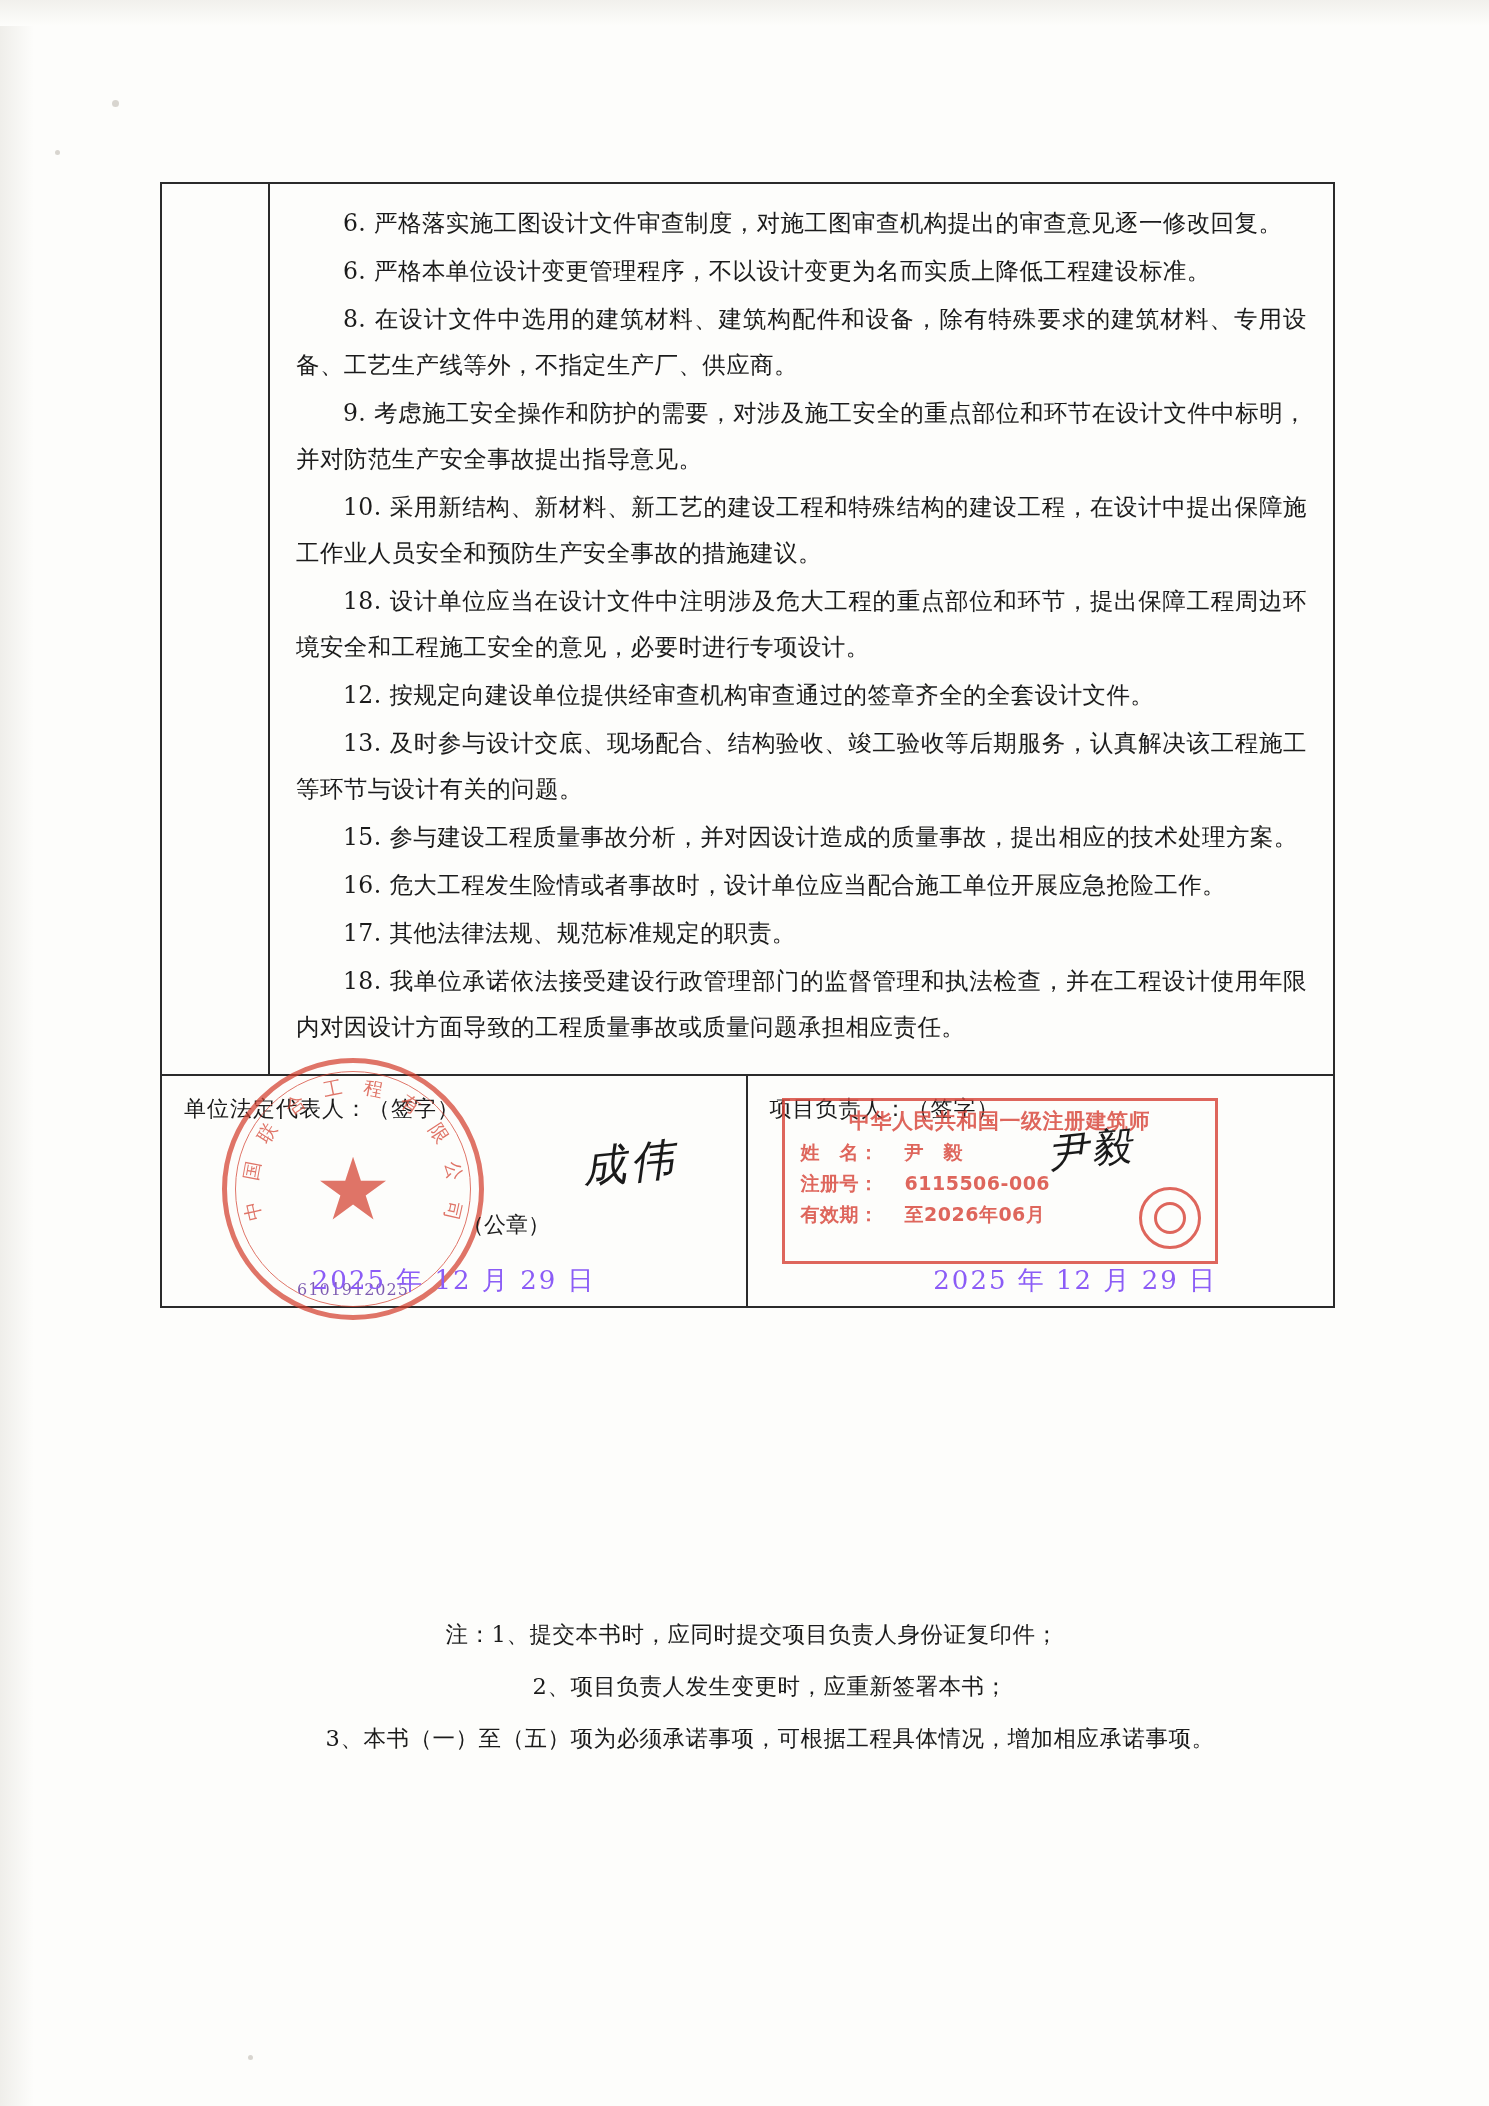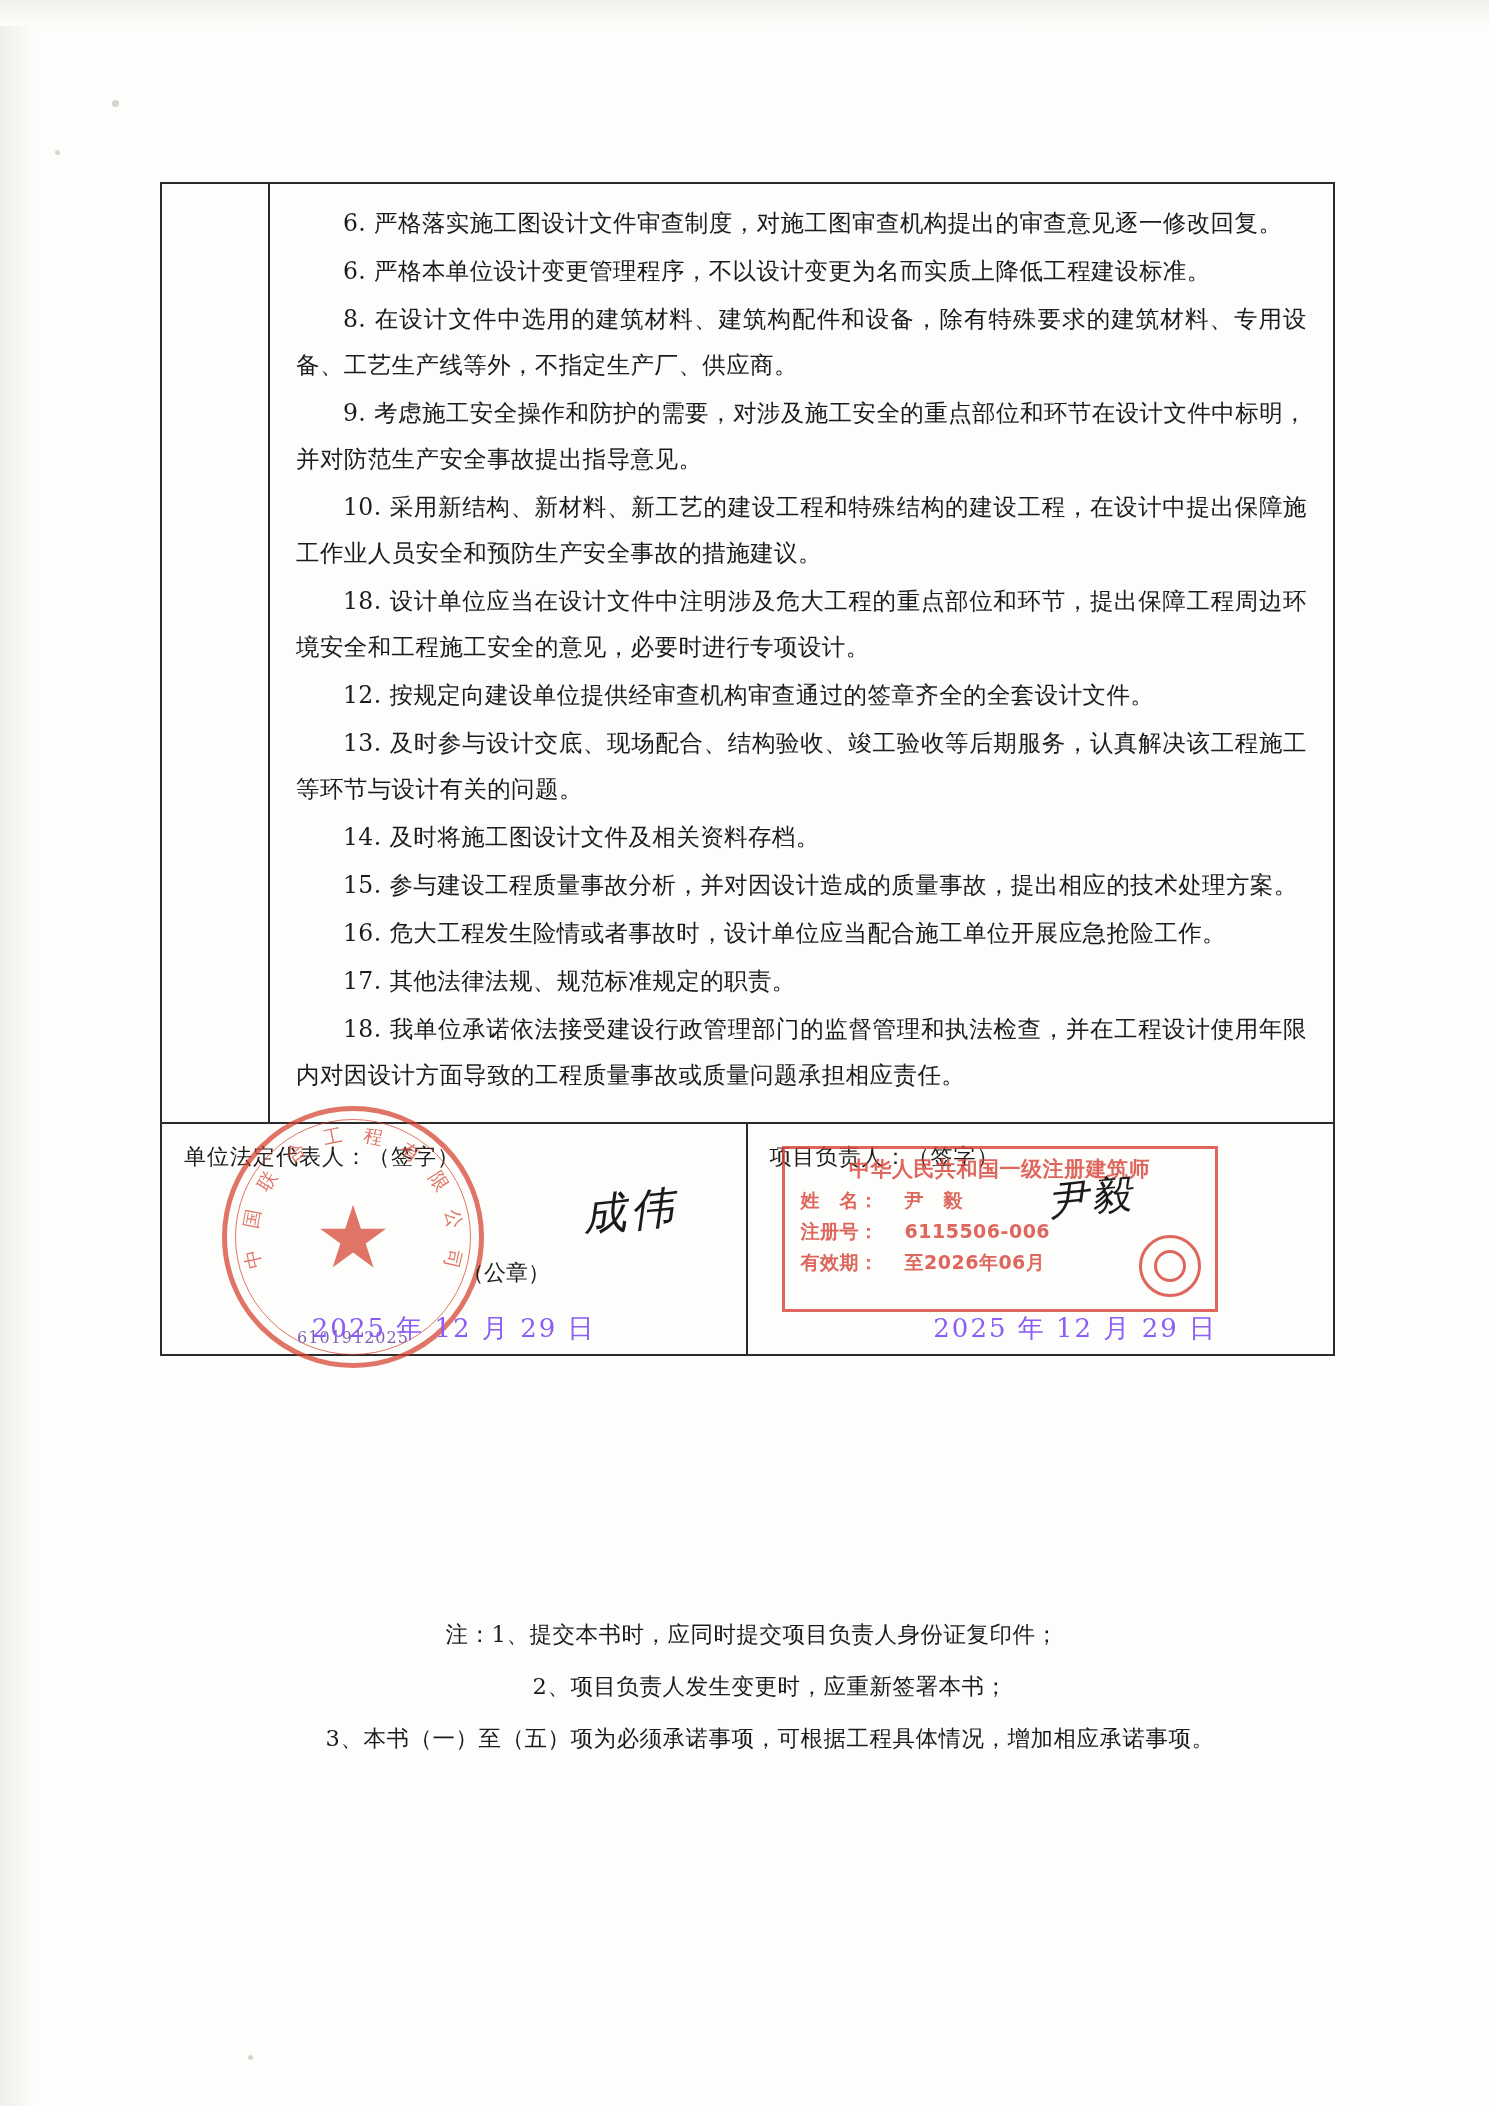--- a/index.html
+++ b/index.html
@@ -267,21 +267,20 @@
       <div class="left-gutter"></div>
       <div class="clauses">
         <p class="clause">6. 严格落实施工图设计文件审查制度，对施工图审查机构提出的审查意见逐一修改回复。</p>
         <p class="clause">6. 严格本单位设计变更管理程序，不以设计变更为名而实质上降低工程建设标准。</p>
         <p class="clause">8. 在设计文件中选用的建筑材料、建筑构配件和设备，除有特殊要求的建筑材料、专用设备、工艺生产线等外，不指定生产厂、供应商。</p>
         <p class="clause">9. 考虑施工安全操作和防护的需要，对涉及施工安全的重点部位和环节在设计文件中标明，并对防范生产安全事故提出指导意见。</p>
         <p class="clause">10. 采用新结构、新材料、新工艺的建设工程和特殊结构的建设工程，在设计中提出保障施工作业人员安全和预防生产安全事故的措施建议。</p>
         <p class="clause">18. 设计单位应当在设计文件中注明涉及危大工程的重点部位和环节，提出保障工程周边环境安全和工程施工安全的意见，必要时进行专项设计。</p>
         <p class="clause">12. 按规定向建设单位提供经审查机构审查通过的签章齐全的全套设计文件。</p>
         <p class="clause">13. 及时参与设计交底、现场配合、结构验收、竣工验收等后期服务，认真解决该工程施工等环节与设计有关的问题。</p>
-        <p class="clause">14. 及时将施工图设计文件及相关资料存档。</p>
         <p class="clause">15. 参与建设工程质量事故分析，并对因设计造成的质量事故，提出相应的技术处理方案。</p>
         <p class="clause">16. 危大工程发生险情或者事故时，设计单位应当配合施工单位开展应急抢险工作。</p>
         <p class="clause">17. 其他法律法规、规范标准规定的职责。</p>
         <p class="clause">18. 我单位承诺依法接受建设行政管理部门的监督管理和执法检查，并在工程设计使用年限内对因设计方面导致的工程质量事故或质量问题承担相应责任。</p>
       </div>
     </div>
 
     <div class="row-sign">
 
       <div class="sign-cell sign-left">

